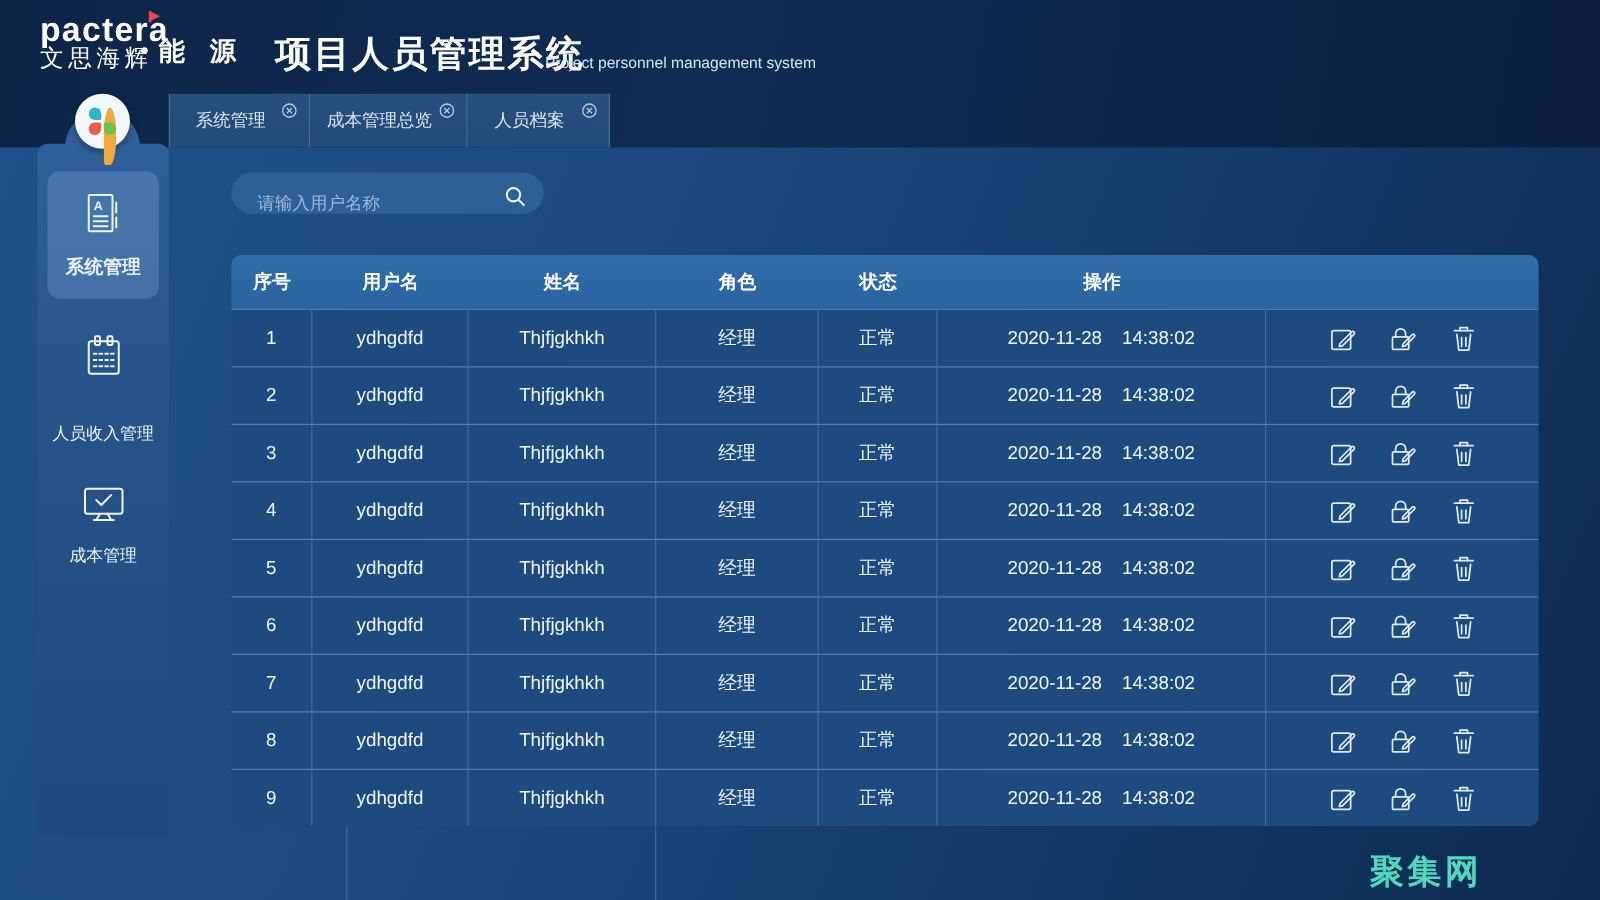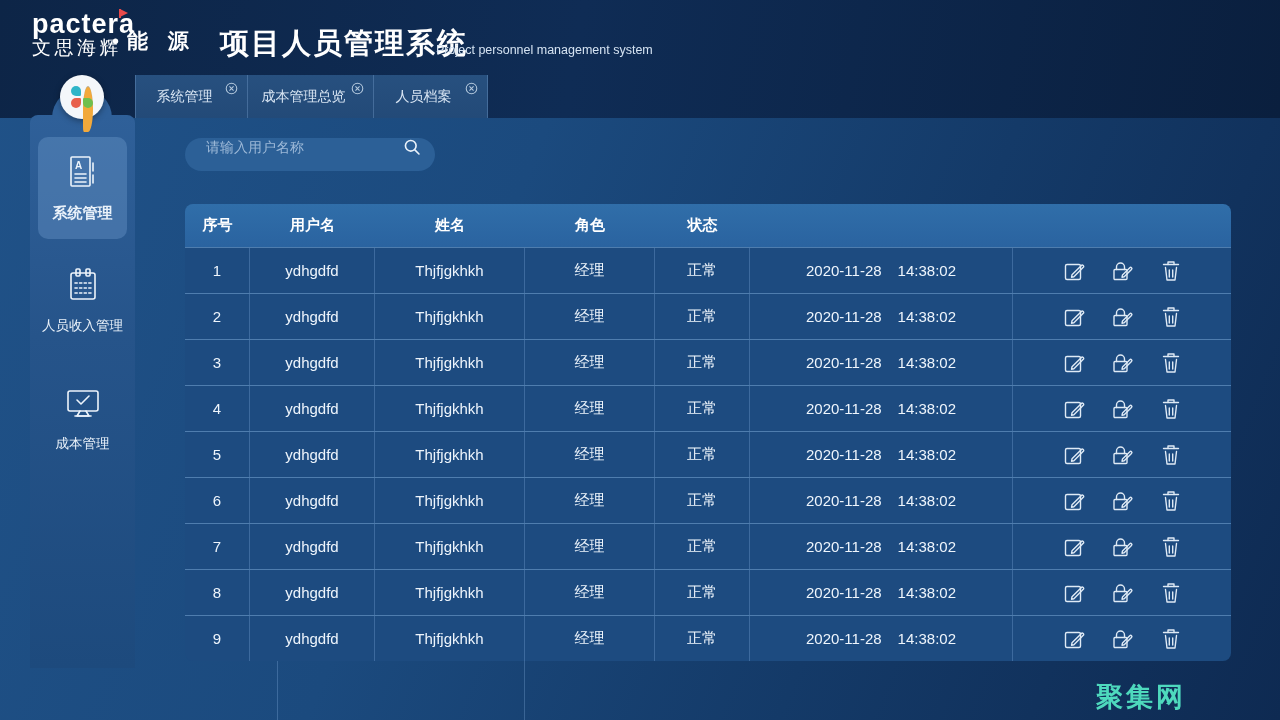--- a/index.html
+++ b/index.html
@@ -55,25 +55,25 @@
   .petal.br{background:#6fbf4e;border-radius:12% 50% 50% 50%;}
   .side-items{position:absolute;left:0;top:0;width:105px;height:100%;}
   .side-item{position:absolute;left:8px;width:89px;display:flex;flex-direction:column;
     align-items:center;color:#eaf2fa;cursor:pointer;}
   .side-item .side-icon{display:block;}
   .side-icon svg{stroke:#edf4fb;fill:none;stroke-width:1.6;stroke-linecap:round;stroke-linejoin:round;}
   .side-label{margin-top:10px;font-size:13.5px;white-space:nowrap;}
   .side-item.active{top:22px;height:102px;background:rgba(110,155,205,.38);border-radius:10px;
     justify-content:center;}
   .side-item.active .side-label{font-size:15px;font-weight:bold;}
-  .side-item:nth-child(2){top:152px;}
+  .side-item:nth-child(2){top:152px;gap:20px;}
   .side-item:nth-child(3){top:272px;}
   
   .search-box{position:absolute;left:185px;top:138px;width:250px;height:33px;background:#2c6097;
-    border-radius:17px;display:flex;align-items:flex-start;padding:0 14px 0 19px;box-sizing:border-box;}
+    border-radius:17px;display:flex;align-items:flex-end;padding:0 14px 0 19px;box-sizing:border-box;}
   .search-box input{flex:1;background:transparent;border:none;outline:none;color:#e3eefa;
     font-size:14px;font-family:inherit;}
   .search-box input::placeholder{color:#9db9d8;}
   .search-icon svg{width:18px;height:18px;stroke:#eaf2fa;fill:none;stroke-width:2;stroke-linecap:round;}
   
   .table{position:absolute;left:185px;top:204px;width:1046px;border-radius:8px;overflow:hidden;}
   .thead{display:grid;grid-template-columns:65px 125px 150px 130px 95px 263px 218px;height:43px;
     background:linear-gradient(#306ea9,#2a63a0);}
   .th{display:flex;align-items:center;justify-content:center;color:#fff;font-size:15px;font-weight:bold;text-align:right;}
   .tr{display:grid;grid-template-columns:65px 125px 150px 130px 95px 263px 218px;height:46px;
@@ -187,20 +187,21 @@
     </span>
   </div>
 
   <div class="table">
     <div class="thead">
         <div class="th">序号</div>
         <div class="th">用户名</div>
         <div class="th">姓名</div>
         <div class="th">角色</div>
         <div class="th">状态</div>
+        <div class="th">操作</div>
       </div>
     <div class="tbody">
         <div class="tr">
     <div class="td td-seq">1</div>
     <div class="td td-username">ydhgdfd</div>
     <div class="td td-name">Thjfjgkhkh</div>
     <div class="td td-role">经理</div>
     <div class="td td-status">正常</div>
     <div class="td td-time">
       <span class="date">2020-11-28</span>

